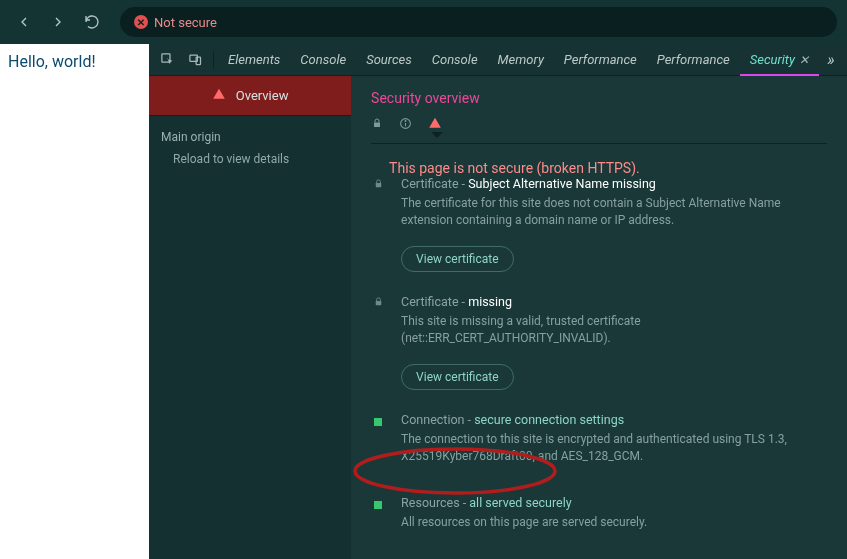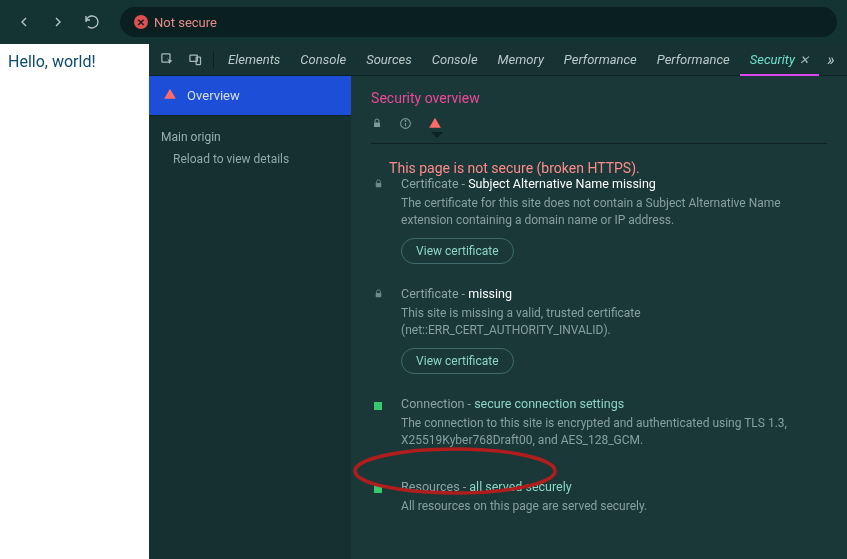--- a/index.html
+++ b/index.html
@@ -26,21 +26,21 @@
   .dt-tabs .iconbtn { width: 28px; height: 28px; display: flex; align-items: center; justify-content: center; color: #a8b8b8; cursor: pointer; }
   .dt-tabs .tabsep { width: 1px; height: 18px; background: #0d2222; margin: 0 4px; }
   .dt-tab { padding: 0 10px; height: 32px; line-height: 32px; cursor: pointer; white-space: nowrap; }
   .dt-tab.active { color: #6fe0d0; border-bottom: 2px solid #d946ef; }
   .dt-tab .close { margin-left: 4px; font-size: 12px; color: #a8b8b8; }
   .dt-tabs .more { width: 24px; text-align: center; font-size: 16px; }
 
   
   .dt-body { flex: 1; display: flex; overflow: hidden; }
   .dt-left { width: 202px; background: #153030; }
-  .overview-btn { height: 40px; background: #1d4ed8; display: flex; align-items: center; gap: 10px; padding: 0 14px; font-size: 13px; color: #d6e0e0; border-bottom: 1px solid #0d2222; }
+  .overview-btn { height: 40px; background: #7f1d1d; display: flex; align-items: center; gap: 10px; padding: 0 14px; font-size: 13px; color: #d6e0e0; border-bottom: 1px solid #0d2222; justify-content: center; }
   .overview-btn .tri-icon { color: #ff6b6b; }
   .dt-left .origin-hdr { padding: 14px 12px 4px; font-size: 12px; color: #9bb0b0; }
   .dt-left .origin-sub { padding: 4px 12px 4px 24px; font-size: 12px; color: #90a8a8; }
 
   .dt-right { flex: 1; padding: 14px 20px; color: #cbd5d5; font-size: 13px; overflow: hidden; position: relative; }
   .sec-title { font-size: 14px; color: #ec4899; margin-bottom: 10px; }
   .icon-row { display: flex; gap: 16px; align-items: center; margin-bottom: 4px; position: relative; }
   .icon-row .mini { color: #7d9999; font-size: 13px; }
   .icon-row .warn-tri { color: #ff6b6b; }
   .caret-wrap { position: absolute; left: 60px; top: 16px; }
@@ -51,21 +51,21 @@
 
   .item { display: flex; gap: 16px; margin-bottom: 22px; }
   .item .bullet { width: 14px; display: flex; justify-content: center; padding-top: 2px; }
   .lock-ico { color: #6e8a8a; font-size: 12px; }
   .green-sq { width: 8px; height: 8px; background: #35c96b; margin-top: 4px; }
   .item .content { flex: 1; }
   .item .line1 { font-size: 12.5px; color: #8ca3a3; margin-bottom: 4px; }
   .item .line1 .ok { color: #8dd6c5; }
   .item .line1 .bad { color: #ffffff; }
   .item .desc { font-size: 12px; color: #87a0a0; line-height: 1.45; margin-bottom: 8px; }
-  .pill-btn { display: inline-block; padding: 5px 14px; border: 1px solid #3f6b6b; border-radius: 14px; color: #8dd6c5; font-size: 12px; background: transparent; cursor: pointer; }
+  .pill-btn { display: inline-block; padding: 5px 14px; border: 1px solid #3f6b6b; border-radius: 14px; color: #8dd6c5; font-size: 12px; background: transparent; cursor: pointer; margin-top: 8px; }
 
   .annot { position: absolute; pointer-events: none; }
   .annot svg { overflow: visible; }
 </style>
 </head>
 <body>
 
 <div class="browser-bar">
   <div class="nav-btn">
     <svg viewBox="0 0 24 24">

